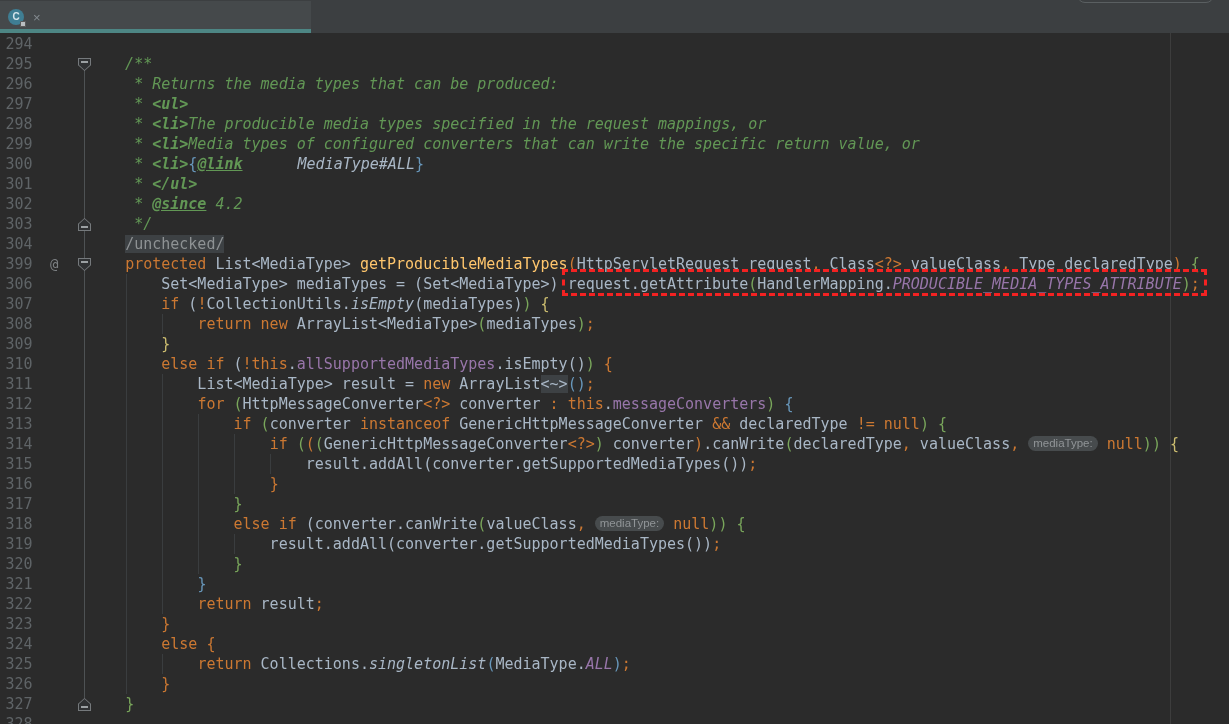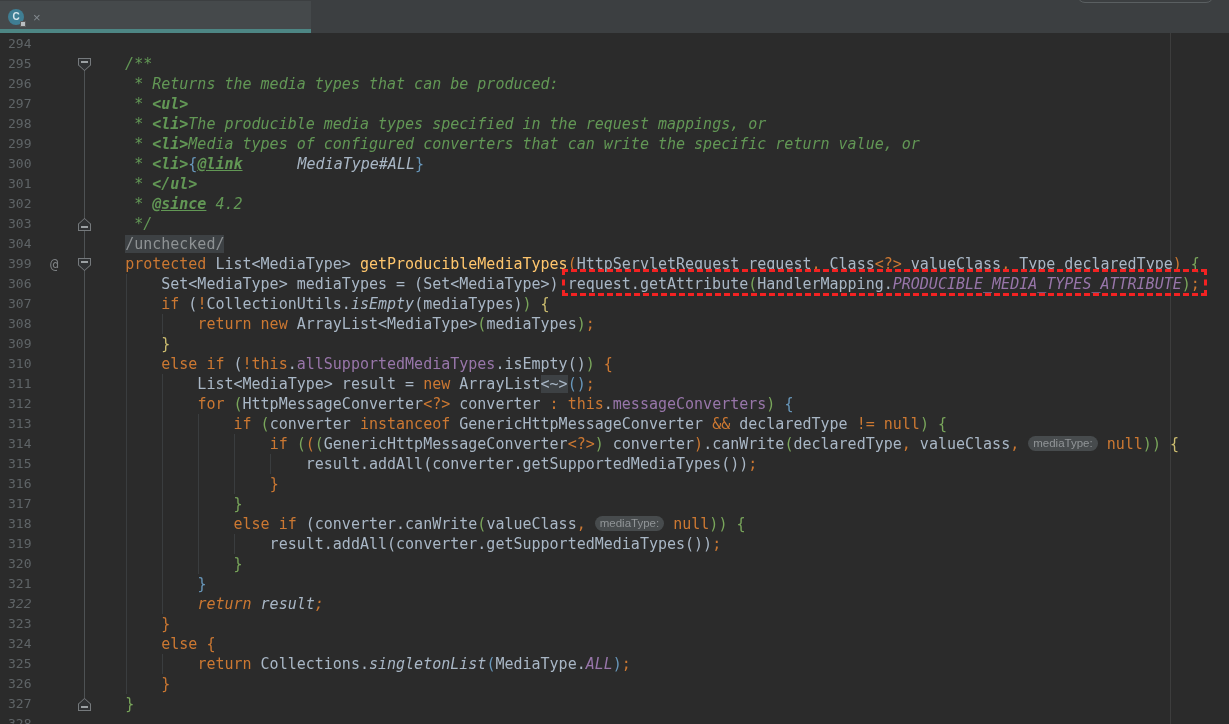--- a/index.html
+++ b/index.html
@@ -22,22 +22,22 @@
   #nav-popup { position:absolute; left:1077px; top:-15px; width:137px; height:18px;
     border:1px solid #5A5F61; border-radius:8px; z-index:12; }
 
   
   #editor { position:absolute; left:0; top:33px; width:1229px; height:691px; background:#2B2B2B; overflow:hidden; }
   #margin-guide { position:absolute; left:1170px; top:0; width:1px; height:691px; background:#3D3D3D; }
   .indent-guide { position:absolute; width:1px; background:#3A3D3F; }
   #fold-guide { position:absolute; left:84px; width:1px; background:#4E5254; }
 
   .row { position:absolute; left:0; width:1229px; height:20px; }
-  .lnum { position:absolute; left:8px; top:0; width:38px; text-align:left;
-    color:#5F6467; font-family:"DejaVu Sans Mono", monospace; font-size:13px; line-height:20px; }
+  .lnum { position:absolute; left:0; top:0; width:38px; text-align:center;
+    color:#5F6467; font-family:"DejaVu Sans Mono", monospace; font-size:15px; line-height:20px; }
   .code { position:absolute; left:89px; top:0; white-space:pre;
     font-family:"DejaVu Sans Mono", monospace; font-size:15px; line-height:20px; z-index:2; }
 
   
   .tk-k  { color:var(--c-k); }
   .tk-p  { color:var(--c-p); }
   .tk-m  { color:var(--c-m); }
   .tk-f  { color:var(--c-f); }
   .tk-sf { color:var(--c-f); font-style:italic; }
   .tk-sm { color:var(--c-p); font-style:italic; }
@@ -206,21 +206,21 @@
           <span class="code"><span class="tk-p">                    result.addAll(converter.getSupportedMediaTypes())</span><span class="tk-k">;</span></span>
         </div>
         <div class="row" style="top: 521px;">
           <span class="lnum">320</span>
           <span class="code"><span class="tk-p">                </span><span class="tk-gr">}</span></span>
         </div>
         <div class="row" style="top: 541px;">
           <span class="lnum">321</span>
           <span class="code"><span class="tk-p">            </span><span class="tk-bl">}</span></span>
         </div>
-        <div class="row" style="top: 561px; font-style: italic;">
+        <div class="row" style="top: 561px;">
           <span class="lnum">322</span>
           <span class="code"><span class="tk-p">            </span><span class="tk-k">return</span><span class="tk-p"> result</span><span class="tk-k">;</span></span>
         </div>
         <div class="row" style="top: 581px;">
           <span class="lnum">323</span>
           <span class="code"><span class="tk-p">        </span><span class="tk-k">}</span></span>
         </div>
         <div class="row" style="top: 601px;">
           <span class="lnum">324</span>
           <span class="code"><span class="tk-p">        </span><span class="tk-k">else</span><span class="tk-p"> </span><span class="tk-k">{</span></span>

